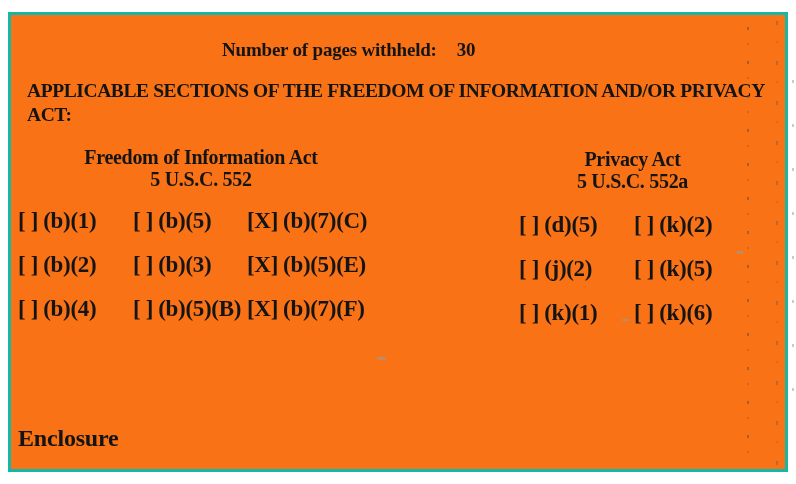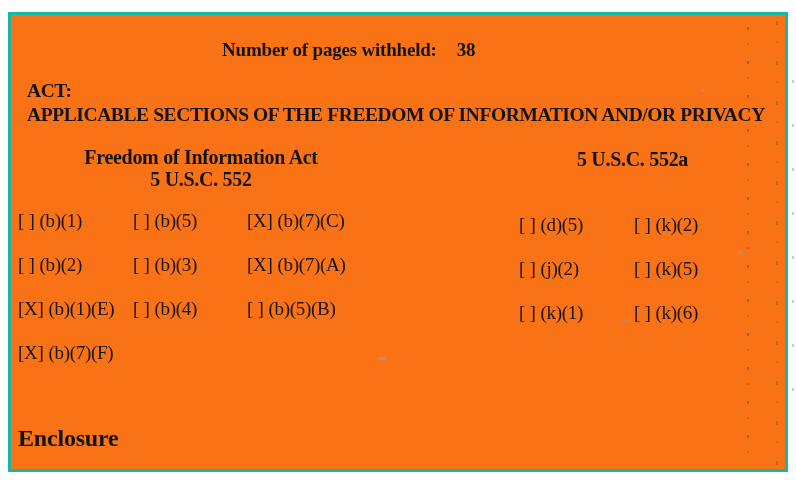--- a/index.html
+++ b/index.html
@@ -35,21 +35,21 @@
     left:7px;top:196px;
     grid-template-columns:115px 114px 170px;
     grid-auto-rows:44px;
   }
   .privacy-grid{
     left:508px;top:200px;
     grid-template-columns:115px 125px;
     grid-auto-rows:44px;
   }
   .cb-item{
-    font-size:19px;font-weight:400;letter-spacing:-0.3px;
+    font-size:23px;font-weight:700;letter-spacing:-0.3px;
     line-height:20px;white-space:nowrap;
   }
   .cb-box{margin-right:5px;}
   .enclosure{
     position:absolute;left:7px;top:410px;
     font-size:24px;font-weight:700;letter-spacing:-0.2px;
   }
   
   .noise{position:absolute;pointer-events:none;}
   .noise-col-a{
@@ -75,45 +75,45 @@
   .speck-3{left:611px;top:304px;width:8px;height:2px;}
   .speck-4{left:690px;top:74px;width:3px;height:3px;}
 </style>
 </head>
 <body>
 
 <div class="page">
 
   <div class="pages-withheld">
     <span>Number of pages withheld:</span>
-    <span>38</span>
+    <span>30</span>
   </div>
 
   <div class="heading">
+    <div>APPLICABLE SECTIONS OF THE FREEDOM OF INFORMATION AND/OR PRIVACY</div>
     <div>ACT:</div>
-    <div>APPLICABLE SECTIONS OF THE FREEDOM OF INFORMATION AND/OR PRIVACY</div>
   </div>
 
   <div class="col-header foia-header">
     <div>Freedom of Information Act</div>
     <div>5 U.S.C. 552</div>
   </div>
 
   <div class="col-header privacy-header">
+    <div>Privacy Act</div>
     <div>5 U.S.C. 552a</div>
   </div>
 
   <div class="grid foia-grid">
       <span class="cb-item"><span class="cb-box">[ ]</span><span class="cb-label">(b)(1)</span></span>
       <span class="cb-item"><span class="cb-box">[ ]</span><span class="cb-label">(b)(5)</span></span>
       <span class="cb-item"><span class="cb-box">[X]</span><span class="cb-label">(b)(7)(C)</span></span>
       <span class="cb-item"><span class="cb-box">[ ]</span><span class="cb-label">(b)(2)</span></span>
       <span class="cb-item"><span class="cb-box">[ ]</span><span class="cb-label">(b)(3)</span></span>
-      <span class="cb-item"><span class="cb-box">[X]</span><span class="cb-label">(b)(7)(A)</span></span>
-      <span class="cb-item"><span class="cb-box">[X]</span><span class="cb-label">(b)(1)(E)</span></span>
+      <span class="cb-item"><span class="cb-box">[X]</span><span class="cb-label">(b)(5)(E)</span></span>
       <span class="cb-item"><span class="cb-box">[ ]</span><span class="cb-label">(b)(4)</span></span>
       <span class="cb-item"><span class="cb-box">[ ]</span><span class="cb-label">(b)(5)(B)</span></span>
       <span class="cb-item"><span class="cb-box">[X]</span><span class="cb-label">(b)(7)(F)</span></span>
     </div>
 
   <div class="grid privacy-grid">
       <span class="cb-item"><span class="cb-box">[ ]</span><span class="cb-label">(d)(5)</span></span>
       <span class="cb-item"><span class="cb-box">[ ]</span><span class="cb-label">(k)(2)</span></span>
       <span class="cb-item"><span class="cb-box">[ ]</span><span class="cb-label">(j)(2)</span></span>
       <span class="cb-item"><span class="cb-box">[ ]</span><span class="cb-label">(k)(5)</span></span>

